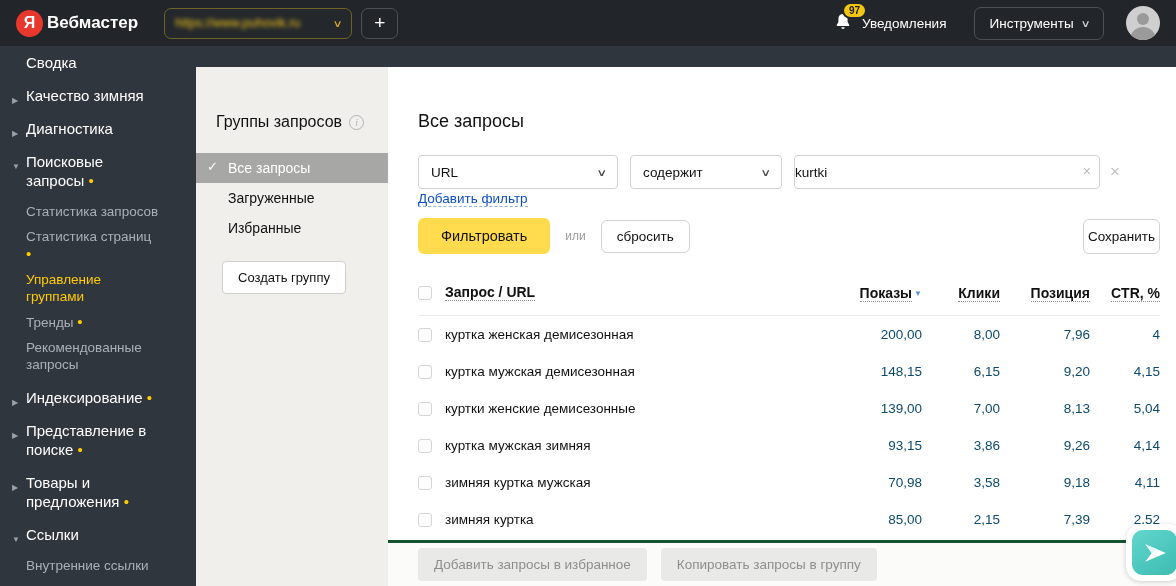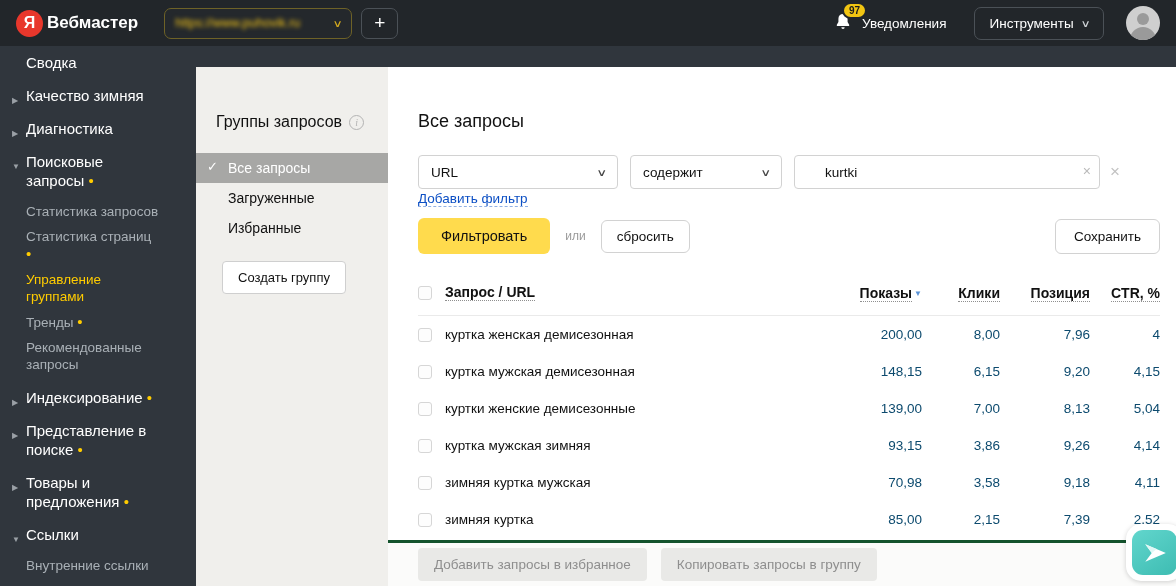--- a/index.html
+++ b/index.html
@@ -42,29 +42,29 @@
 
   
   .main { position:absolute; top:67px; left:388px; right:0; bottom:0; background:#fff; padding:44px 16px 0 30px; overflow:hidden; z-index:4; }
   .main-title { font-size:18px; color:#111; font-weight:normal; }
   .filter-row { margin-top:23px; display:flex; align-items:center; }
   .select { height:34px; border:1px solid #d2d2d2; border-radius:4px; display:flex; align-items:center; justify-content:space-between; padding:0 12px; font-size:13.5px; background:#fff; cursor:pointer; color:#111; }
   .select-url { width:200px; margin-right:12px; }
   .select-cond { width:152px; margin-right:12px; }
   .sel-chevron { font-size:10px; color:#444; transform:scaleX(1.5); }
   .filter-input-wrap { position:relative; }
-  .filter-input { width:306px; height:34px; border:1px solid #d2d2d2; border-radius:4px; padding:0 30px 0 30px; font-size:13.5px; font-family:inherit; color:#111; }
+  .filter-input { width:306px; height:34px; border:1px solid #d2d2d2; border-radius:4px; padding:0 30px 0 0; font-size:13.5px; font-family:inherit; color:#111; }
   .input-clear-x { position:absolute; right:9px; top:8px; color:#b9b9b9; font-size:14px; cursor:pointer; }
   .remove-filter-x { margin-left:10px; color:#c2c2c2; font-size:17px; cursor:pointer; }
   .add-filter-link { display:inline-block; margin-top:0; color:#0c4fc4; font-size:13.5px; text-decoration:none; border-bottom:1px dashed rgba(12,79,196,0.45); cursor:pointer; }
   .actions-row { margin-top:11px; display:flex; align-items:center; }
   .btn-filter { background:#ffdb4d; border:none; border-radius:6px; padding:10px 23px; font-size:14.5px; color:#111; cursor:pointer; font-family:inherit; }
   .or-label { margin:0 15px; color:#9a9a9a; font-size:12px; }
   .btn-reset { background:#fff; border:1px solid #d2d2d2; border-radius:6px; padding:8px 15px; font-size:13.5px; color:#111; cursor:pointer; font-family:inherit; }
-  .btn-save { margin-left:auto; background:#fff; border:1px solid #d2d2d2; border-radius:6px; padding:9px 18px; font-size:13.5px; color:#111; cursor:pointer; font-family:inherit; }
+  .btn-save { margin-left:auto; background:#fff; border:1px solid #d2d2d2; border-radius:6px; padding:9px 4px; font-size:13.5px; color:#111; cursor:pointer; font-family:inherit; }
 
   
   .table { margin-top:24px; }
   .thead { display:flex; align-items:center; padding:6px 0 14px; }
   .th { font-weight:bold; font-size:14px; color:#111; }
   .th-u { border-bottom:1px dotted #8f8f8f; cursor:pointer; }
   .th-query { flex:1; display:flex; align-items:center; gap:13px; }
   .col-shows { width:92px; text-align:right; }
   .col-clicks { width:78px; text-align:right; }
   .col-pos { width:90px; text-align:right; }

